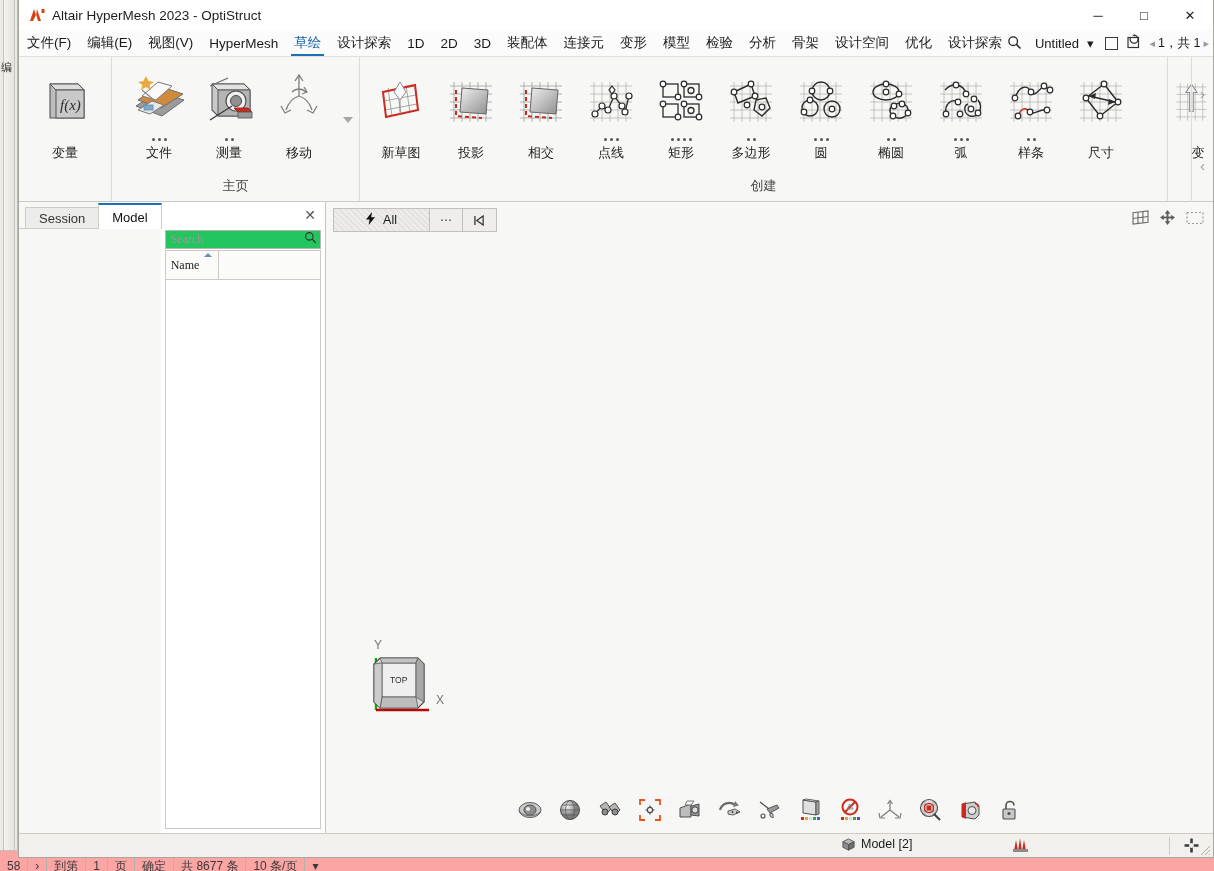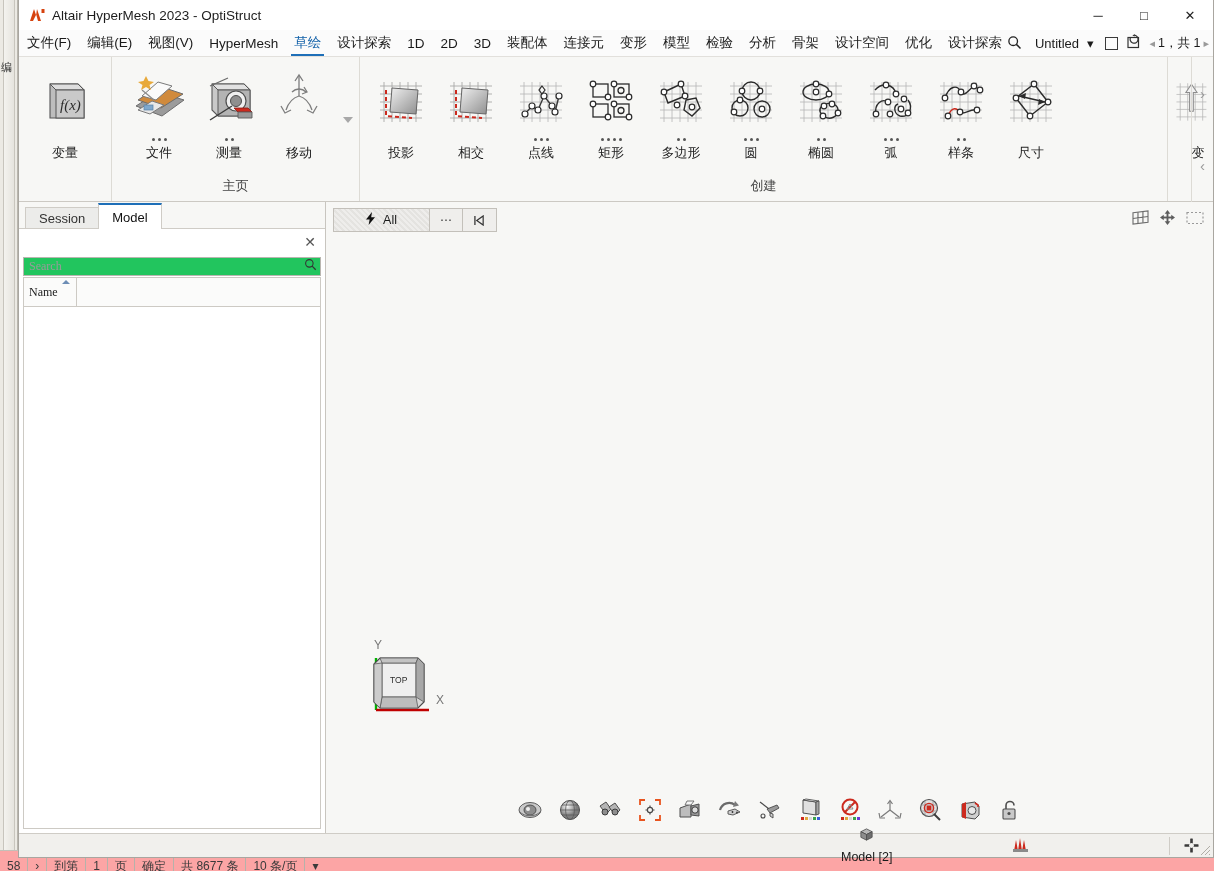--- a/index.html
+++ b/index.html
@@ -136,21 +136,21 @@
     align-items: center; color: #9a9a9a; font-size: 15px;
     border-left: 1px solid #dddbd5;
   }
 
   
   .body { flex: 1 1 auto; display: flex; position: relative; min-height: 0; }
 
   
   .lpanel {
     width: 307px; flex: 0 0 307px; background: #f7f7f5;
-    display: flex; flex-direction: column; position: relative;
+    display: flex; flex-direction: row; position: relative;
     border-right: 1px solid #c8c5bf;
   }
   .ptabs { height: 27px; display: flex; align-items: flex-end; padding-left: 6px; position: relative; }
   .ptab {
     height: 22px; padding: 0 13px; font-size: 13px; color: #333;
     display: flex; align-items: center; background: #ececea;
     border: 1px solid #cfccc6; border-bottom: none;
     transform: skewX(0deg);
     position: relative; margin-right: -1px;
   }
@@ -231,22 +231,22 @@
   }
   .btico { width: 26px; height: 26px; display: flex; align-items: center; justify-content: center; position: relative; }
 
   
   .statusbar {
     height: 24px; flex: 0 0 24px; background: #f1f0ed;
     border-top: 1px solid #cfccc6; display: flex; align-items: center;
     position: relative;
   }
   .sb-model {
-    position: absolute; left: 822px; display: flex; align-items: center; gap: 5px;
-    font-size: 12.5px; color: #1a1a1a; flex-direction: column;
+    position: absolute; left: 822px; display: flex; align-items: flex-start; gap: 5px;
+    font-size: 12.5px; color: #1a1a1a;
   }
   .sb-flame { position: absolute; left: 992px; }
   .sb-gear {
     position: absolute; right: 14px; font-size: 14px; color: #333;
     padding-left: 14px; border-left: 1px solid #cfccc6; height: 18px;
     display: flex; align-items: center;
   }
   .grip { position: absolute; right: 2px; bottom: 1px; width: 14px; height: 14px; }
 </style>
 </head>
@@ -422,20 +422,35 @@
             <span class="lbl">移动</span>
           </div>
         </div>
         <div class="gcaret"></div>
         <div class="gtitle">主页</div>
       </div>
 
       <div class="rgroup" style="flex:1 1 auto; min-width:0;">
         <div class="ritems" style="padding-left:6px;">
 
+          <div class="ritem">
+            <span class="glyph">
+              <svg width="62" height="62" viewBox="0 0 62 62" aria-hidden="true">
+                <g stroke="#9d9d9d" stroke-width="0.9" fill="none">
+                  <path d="M13 22 L45 16 M14 31 L46 25 M15 40 L47 34"></path>
+                  <path d="M18 18 L22 46 M27 17 L31 45 M36 15 L40 43"></path>
+                </g>
+                <polygon points="13,22 45,15 48,40 16,47" fill="none" stroke="#cc2a1e" stroke-width="2"></polygon>
+                <path d="M30 12 L36 22 L30 30 L24 22 Z" fill="#fafafa" stroke="#8d8d8d" stroke-width="1"></path>
+                <line x1="30" y1="30" x2="30" y2="44" stroke="#8d8d8d" stroke-width="1"></line>
+              </svg>
+            </span>
+            <span class="dots"></span>
+            <span class="lbl">新草图</span>
+          </div>
 
           <div class="ritem">
             <span class="glyph">
               <svg width="62" height="62" viewBox="0 0 62 62" aria-hidden="true">
                 <g stroke="#a8a8a8" stroke-width="0.9">
                   <path d="M10 16 H52 M10 24 H52 M10 32 H52 M10 40 H52 M10 48 H52"></path>
                   <path d="M14 12 V52 M22 12 V52 M30 12 V52 M38 12 V52 M46 12 V52"></path>
                 </g>
                 <polygon points="22,18 48,20 46,44 20,42" fill="url(#pgrad)" stroke="#666" stroke-width="1"></polygon>
                 <defs>

